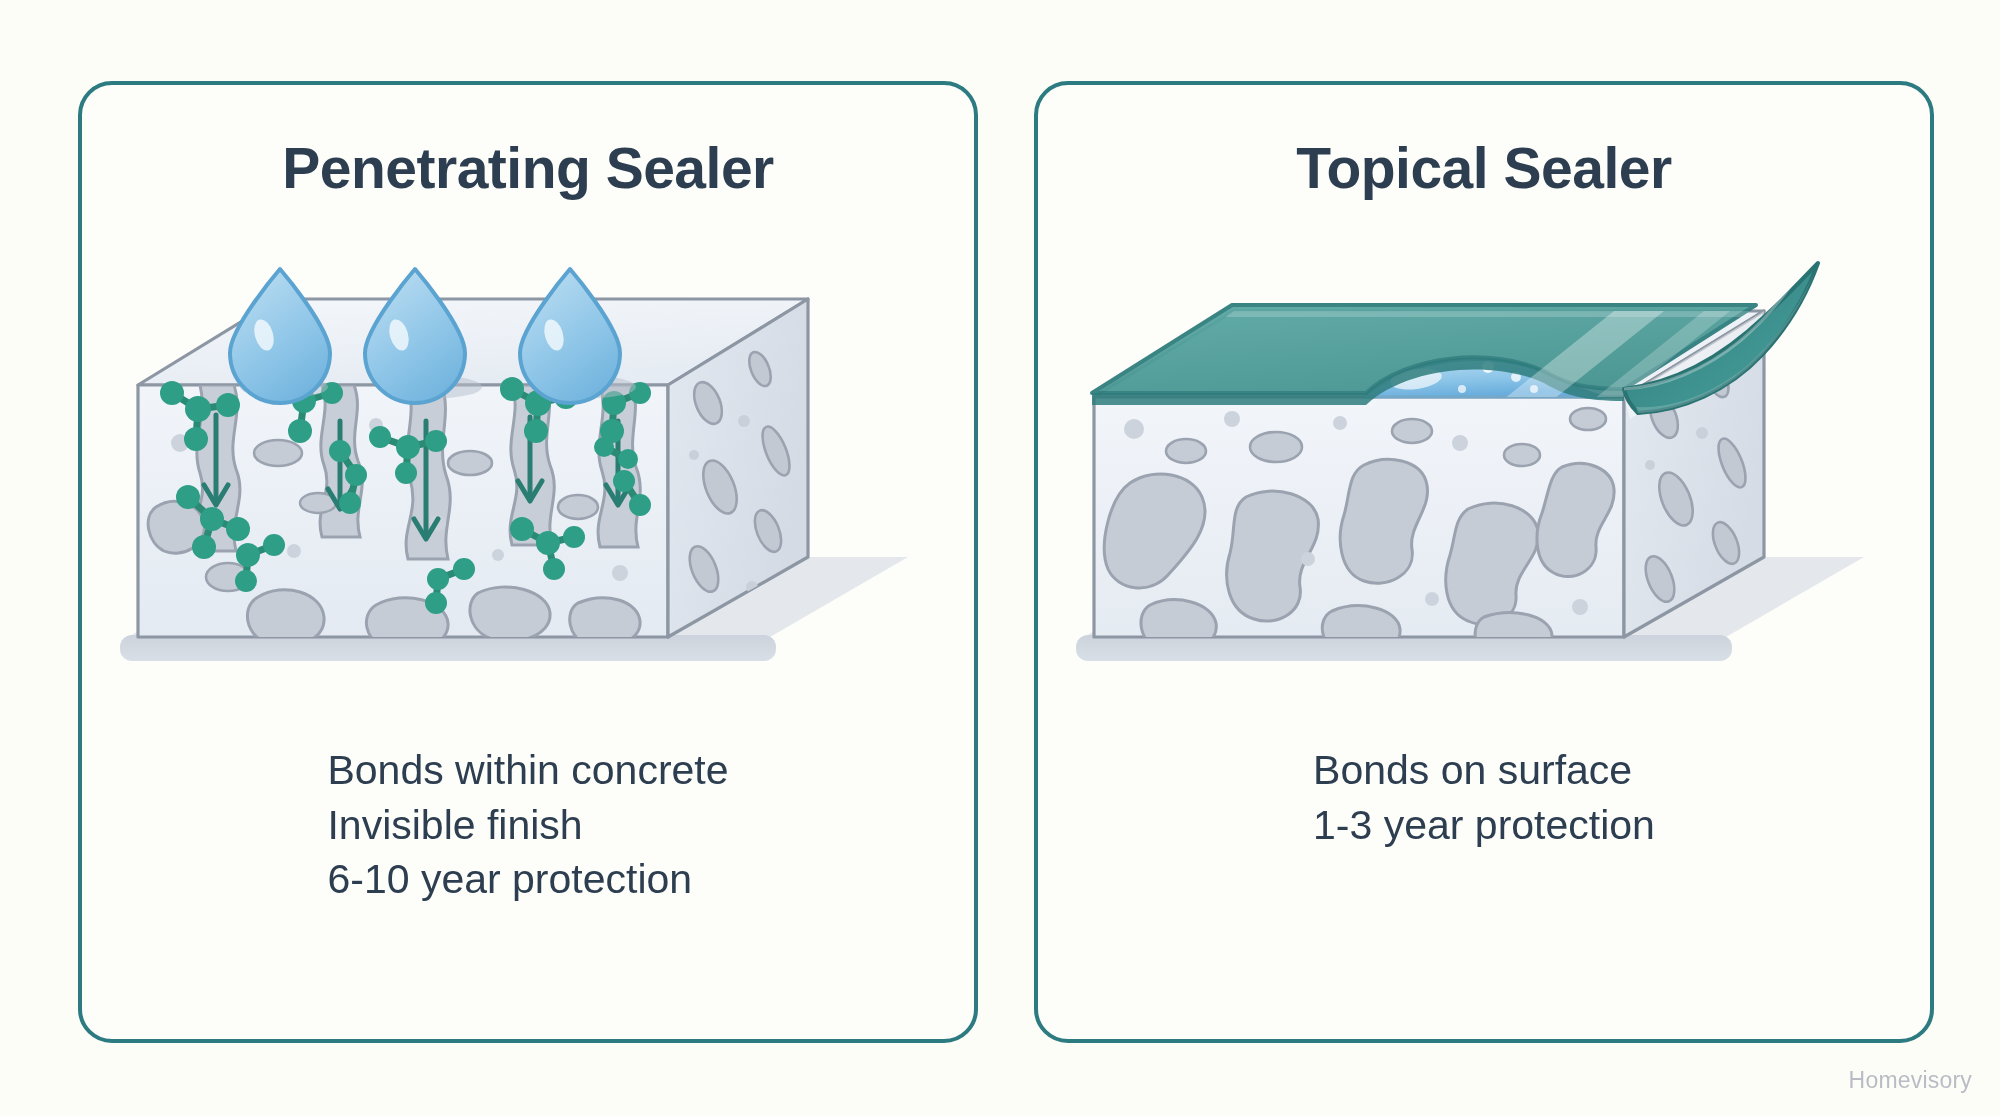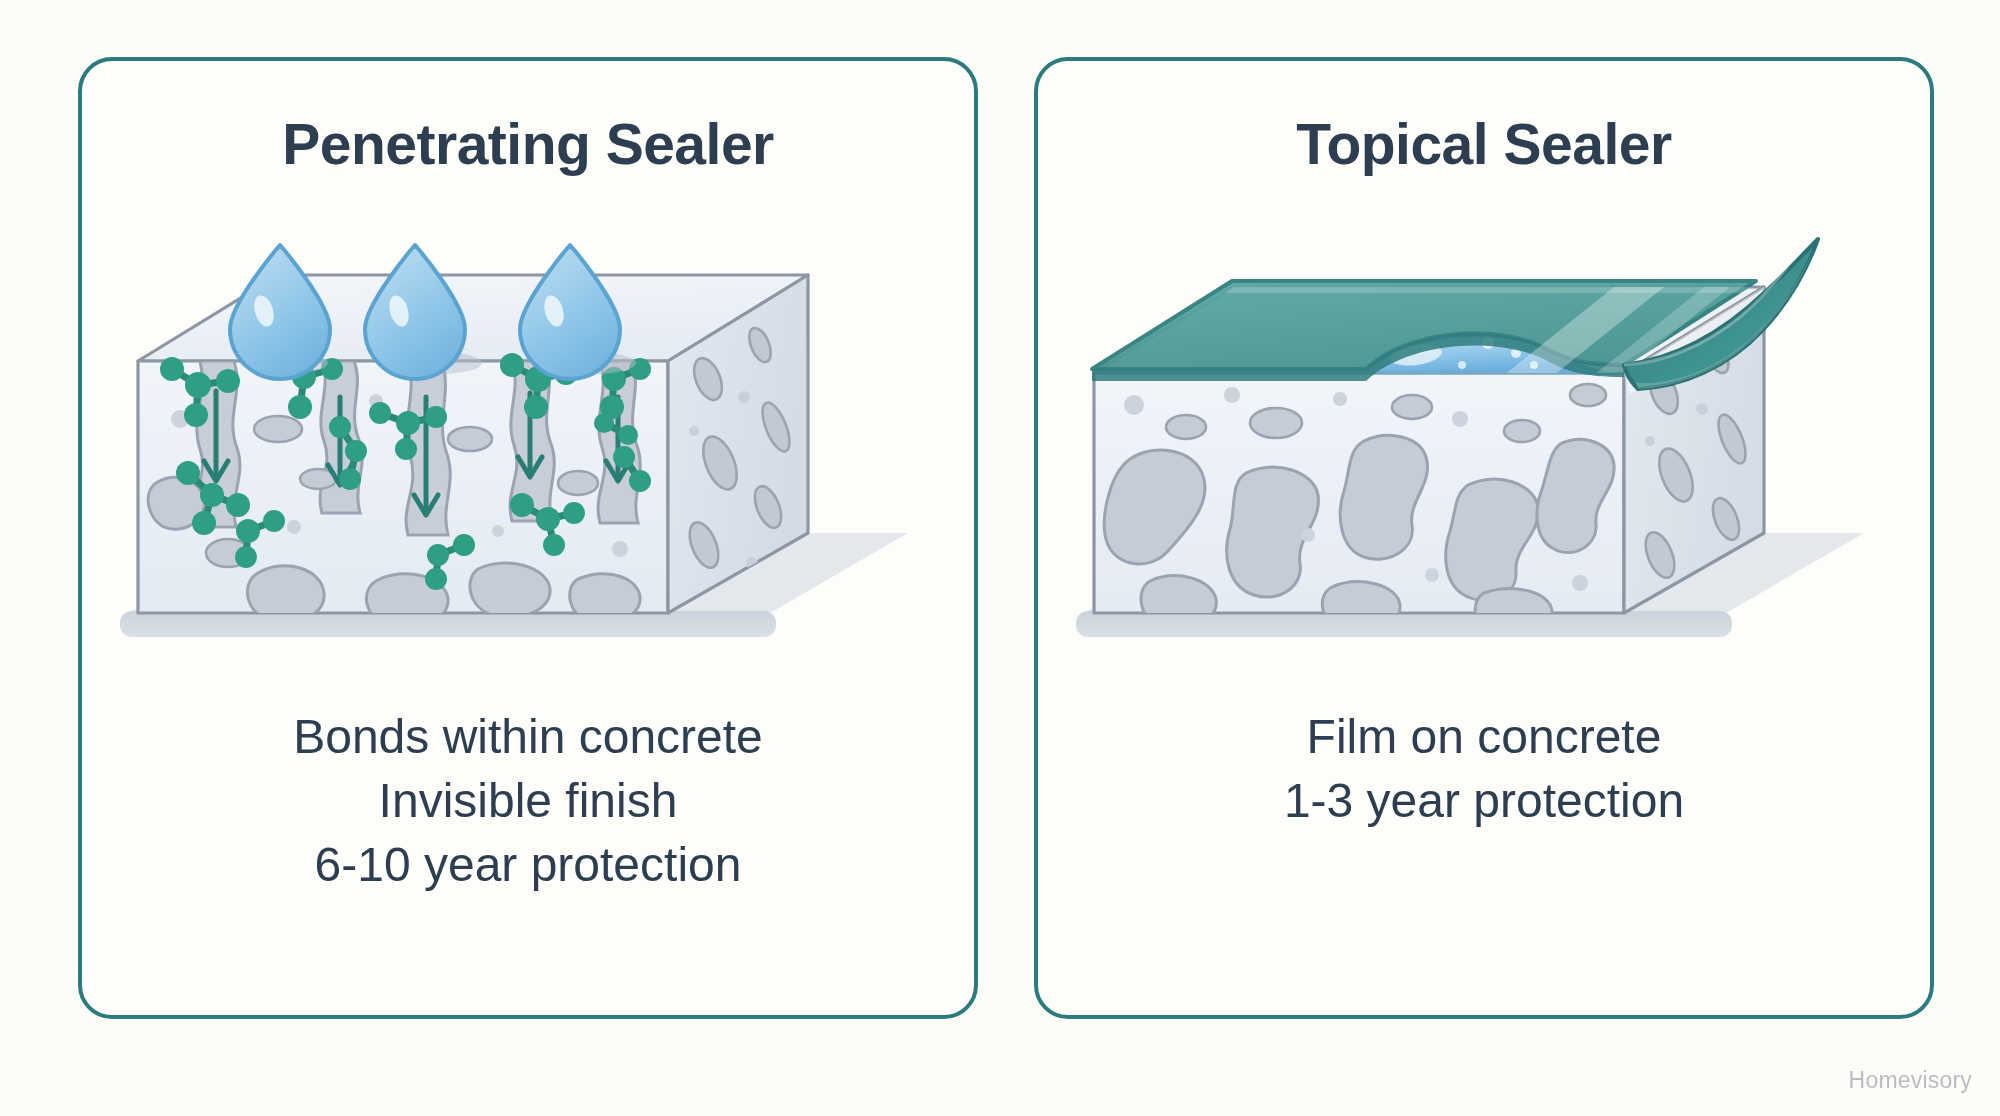--- a/index.html
+++ b/index.html
@@ -15,21 +15,21 @@
     position: relative;
   }
   .board {
     position: absolute;
     inset: 0;
     display: flex;
     gap: 0;
   }
   .card {
     position: absolute;
-    top: 57px;
+    top: 81px;
     width: 900px;
     height: 962px;
     border: 4px solid #2b7b80;
     border-radius: 34px;
     background: #fdfdfa;
     box-sizing: border-box;
     display: flex;
     flex-direction: column;
     align-items: center;
   }
@@ -45,24 +45,23 @@
     line-height: 1;
   }
 
   .illus {
     margin-top: 10px;
     width: 840px;
     height: 500px;
   }
 
   .caption {
-    margin-top: 22px;
-    text-align: center;
+    margin-top: 36px;
     color: #2d3e50;
-    font-size: 48px;
+    font-size: 41px;
     line-height: 1.33;
     font-weight: 400;
   }
   .caption div { white-space: nowrap; }
 
   .watermark {
     position: absolute;
     right: 28px;
     bottom: 22px;
     font-size: 23px;
@@ -406,20 +405,20 @@
         <path d="M560 182 C610 176 658 150 700 110 C726 86 742 68 754 56
                  C744 84 726 118 698 148 C664 184 618 204 574 206
                  C568 200 562 192 560 182 Z" fill="url(#filmCurl)" stroke="#2a7373" stroke-width="4" stroke-linejoin="round"></path>
         <path d="M574 206 C618 204 664 184 698 148 C724 120 740 92 750 66
                  C736 98 714 130 686 156 C652 186 610 202 572 200 Z" fill="#ffffff" opacity="0.18"></path>
         <path d="M560 182 C600 180 642 162 676 134 C700 114 718 92 730 74" fill="none" stroke="#ffffff" stroke-width="3" opacity="0.3"></path>
       </g>
     </svg>
 
     <div class="caption">
-      <div>Film on concrete</div>
+      <div>Bonds on surface</div>
       <div>1-3 year protection</div>
     </div>
   </div>
 
 </div>
 
 <div class="watermark">Homevisory</div>
 
 </body></html>

